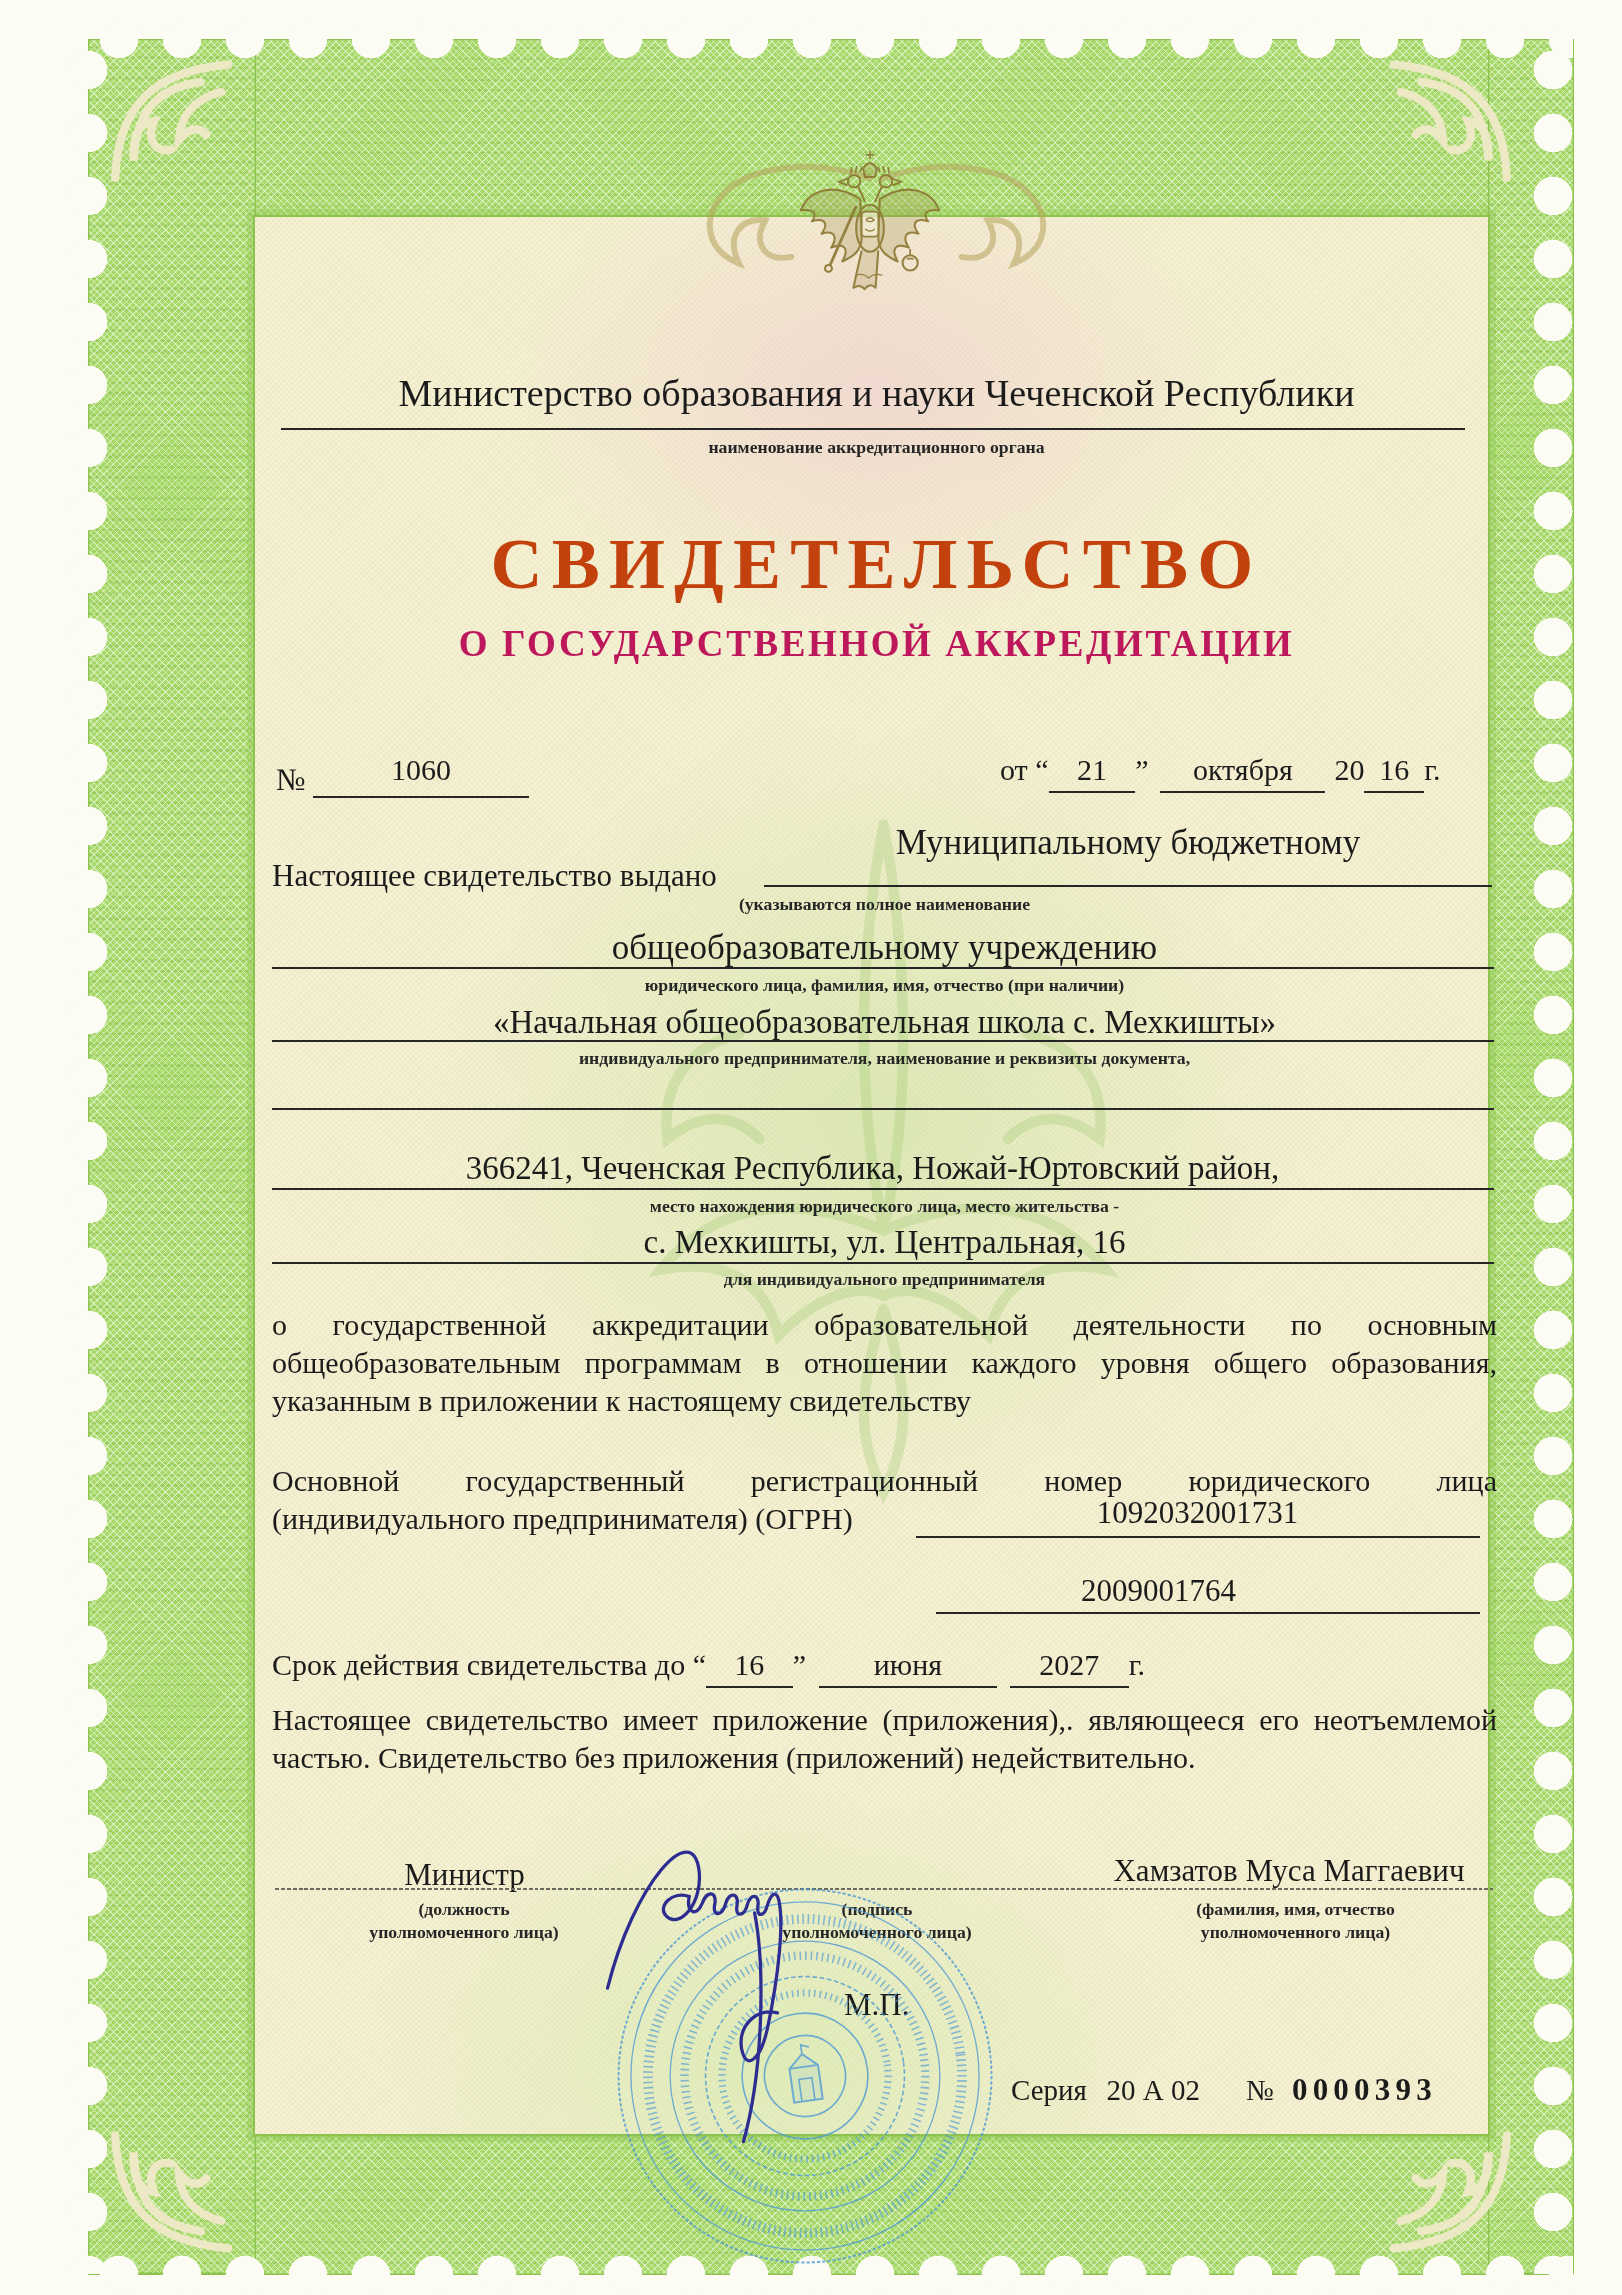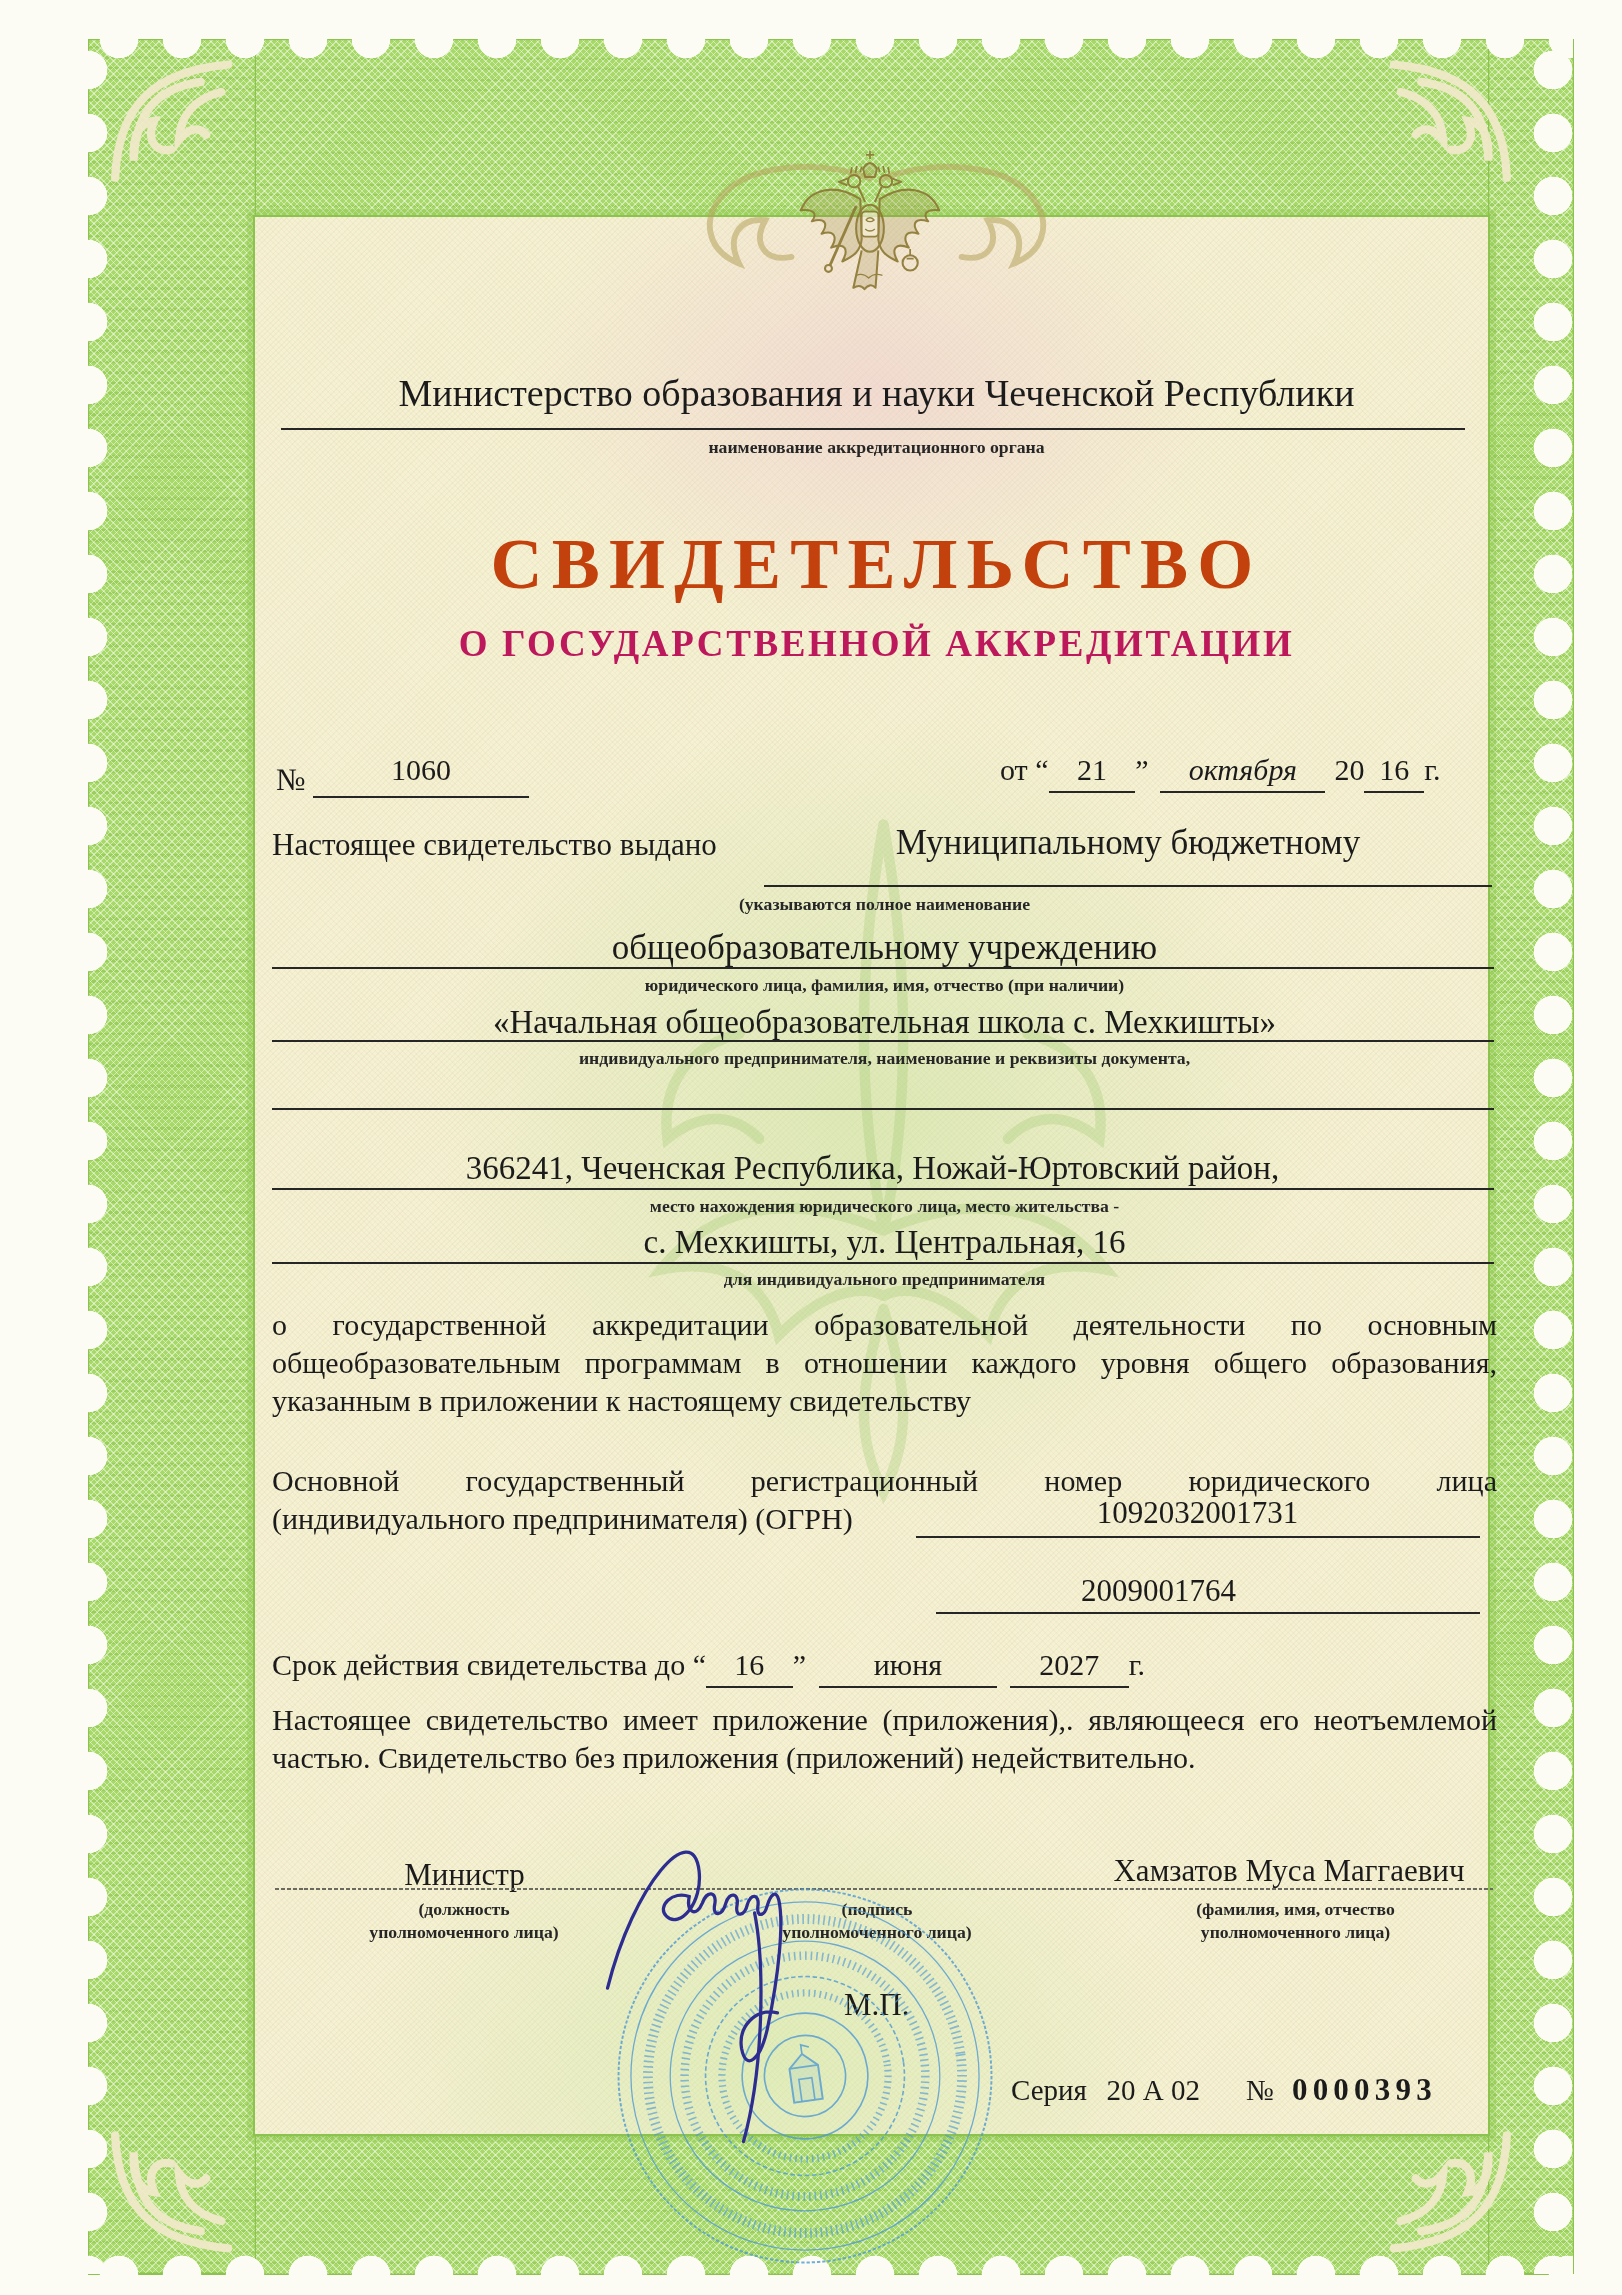--- a/index.html
+++ b/index.html
@@ -149,27 +149,27 @@
   <div class="t c title" style="left:255px;top:523px;width:1243px;">СВИДЕТЕЛЬСТВО</div>
   <div class="t c subtitle" style="left:255px;top:623px;width:1243px;">О ГОСУДАРСТВЕННОЙ АККРЕДИТАЦИИ</div>
 
   <div class="t f48" style="left:276px;top:762px;">№</div>
   <div class="t c f46" style="left:313px;top:753px;width:216px;">1060</div>
   <div class="ln" style="left:313px;top:796px;width:216px;"></div>
   <div class="t rowflex f46" style="left:1000px;top:753px;">
     <span>от “</span>
     <span class="seg" style="min-width:79px;">21</span>
     <span>”</span>
-    <span class="seg" style="min-width:157px;margin-left:11.8px;font-style:italic;">октября</span>
+    <span class="seg" style="min-width:157px;margin-left:11.8px;">октября</span>
     <span style="margin-left:9.2px;">20</span>
     <span class="seg" style="min-width:52px;">16</span>
     <span>г.</span>
   </div>
 
-  <div class="t f48" style="left:272px;top:827px;">Настоящее свидетельство выдано</div>
+  <div class="t f48" style="left:272px;top:858px;">Настоящее свидетельство выдано</div>
   <div class="t c f54" style="left:764px;top:823px;width:728px;">Муниципальному бюджетному</div>
   <div class="ln" style="left:764px;top:885px;width:728px;"></div>
   <div class="t c cap" style="left:272px;top:894px;width:1225px;">(указываются полное наименование</div>
 
   <div class="t c f54" style="left:272px;top:928px;width:1225px;">общеобразовательному учреждению</div>
   <div class="ln" style="left:272px;top:967px;width:1222px;"></div>
   <div class="t c cap" style="left:272px;top:975px;width:1225px;">юридического лица, фамилия, имя, отчество (при наличии)</div>
 
   <div class="t c f50" style="left:272px;top:1004px;width:1225px;">«Начальная общеобразовательная школа с. Мехкишты»</div>
   <div class="ln" style="left:272px;top:1040px;width:1222px;"></div>

